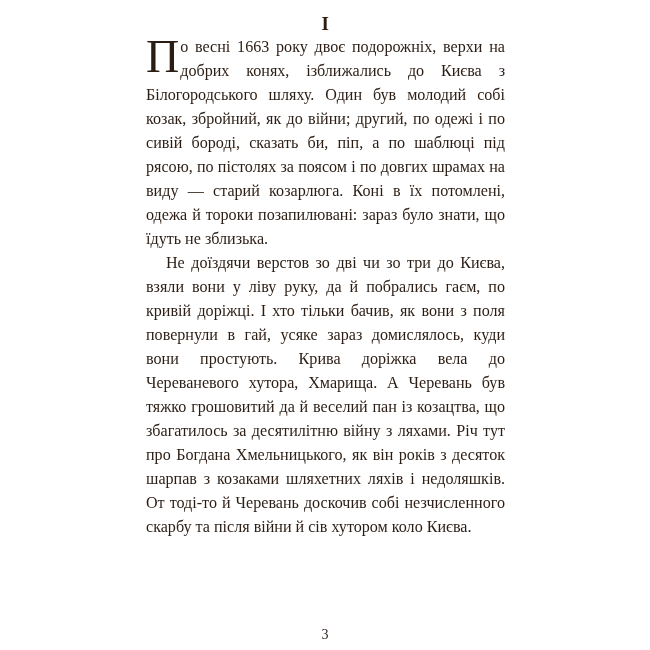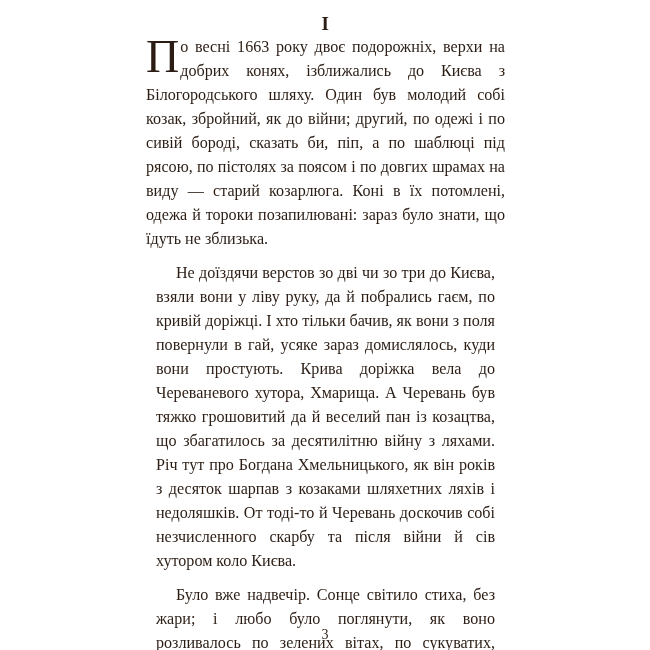--- a/index.html
+++ b/index.html
@@ -49,21 +49,21 @@
     font-size: 16.1px;
     line-height: 24px;
     text-align: justify;
     text-justify: inter-word;
     color: #2b1d14;
     hyphens: manual;
     -webkit-hyphens: manual;
   }
 
   .para {
-    margin: 10px;
+    margin: 0;
     text-indent: 20px;
   }
 
   .para-first {
     margin: 0;
     text-indent: 0;
   }
 
   
   .dropcap {
@@ -98,20 +98,19 @@
   <div class="text-block">
 
     <div class="chapter-heading">I</div>
 
     <div class="body-text">
 
       <p class="para-first"><span class="dropcap">П</span><span>о весні 1663 року двоє подорожніх, верхи на добрих конях, ізближались до Києва з Білогородського шляху. Один був молодий собі козак, збройний, як до війни; другий, по одежі і по сивій бороді, сказать би, піп, а по шаблюці під рясою, по пістолях за поясом і по довгих шрамах на виду — старий козарлюга. Коні в їх потомлені, одежа й тороки позапилювані: зараз було знати, що їдуть не зблизька.</span></p>
 
       <p class="para"><span>Не доїздячи верстов зо дві чи зо три до Києва, взяли вони у ліву руку, да й побрались гаєм, по кривій доріжці. І хто тільки бачив, як вони з поля повернули в гай, усяке зараз домислялось, куди вони простують. Крива доріжка вела до Череваневого хутора, Хмарища. А Черевань був тяжко грошовитий да й веселий пан із козацтва, що збагатилось за десятилітню війну з ляхами. Річ тут про Богдана Хмельницького, як він років з десяток шарпав з козаками шляхетних ляхів і недоляшків. От тоді-то й Черевань доскочив собі незчисленного скарбу та після війни й сів хутором коло Києва.</span></p>
 
-      <p class="para"><span>Було вже надвечір. Сонце світило стиха, без жари; і любо було поглянути, як воно розливалось по зелених вітах, по сукуватих, мохнатих дубах і по</span></p>
 
     </div>
   </div>
 
   <div class="page-number">3</div>
 
 </div>
 
 </body></html>

